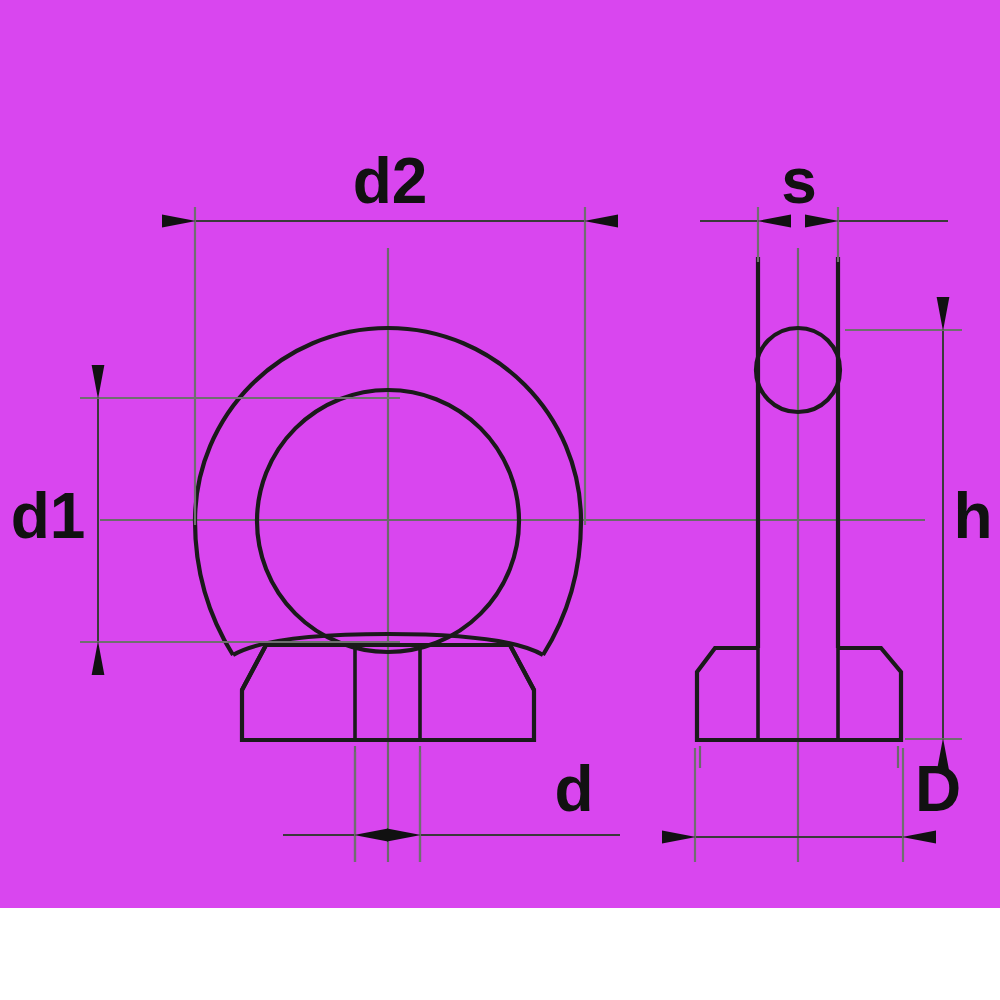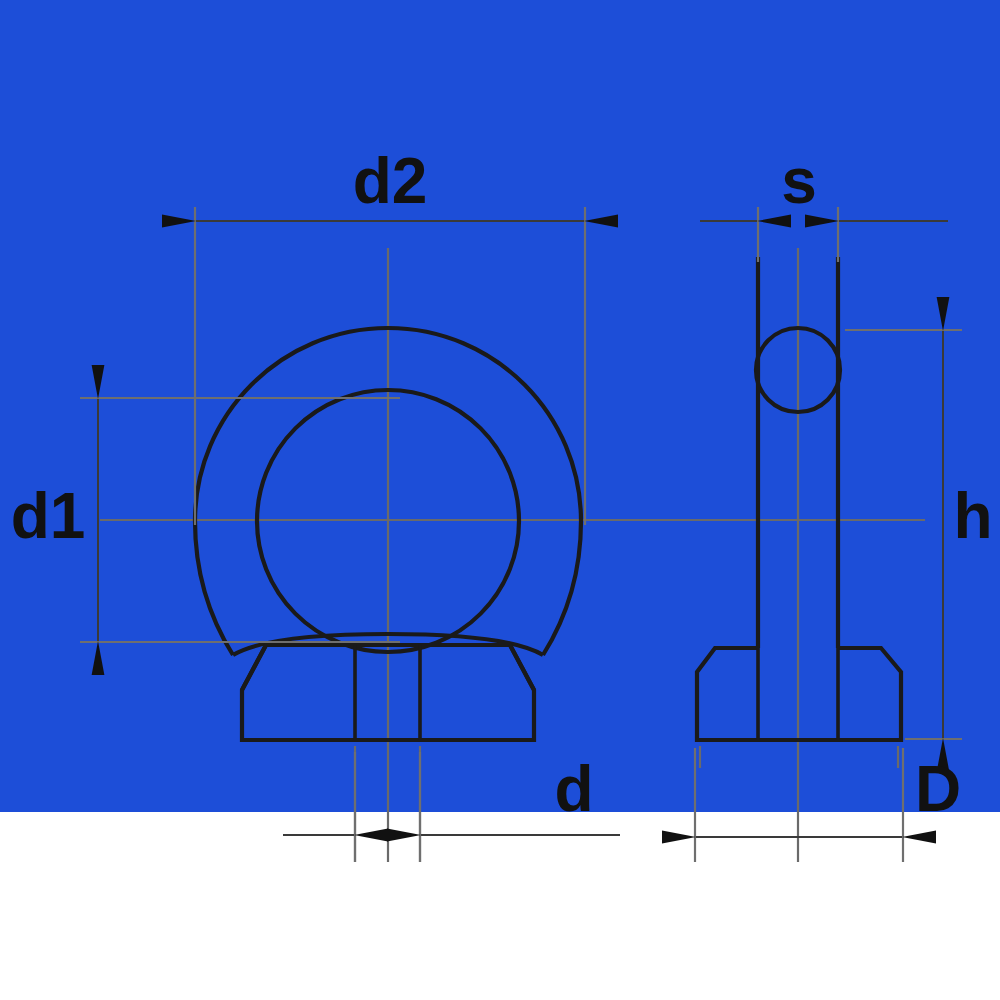--- a/index.html
+++ b/index.html
@@ -9,22 +9,22 @@
   }
   body {
     width: 1000px;
     height: 1000px;
     font-family: "Liberation Sans", sans-serif;
     overflow: hidden;
   }
   #drawing-root {
     position: relative;
     width: 1000px;
-    height: 812px;
-    background: #1d4ed8;
+    height: 908px;
+    background: #d946ef;
   }
   svg.dwg {
     display: block;
     width: 1000px;
     height: 1000px;
   }
   .outline {
     fill: none;
     stroke: #1a1a1a;
     stroke-width: 4.2;

